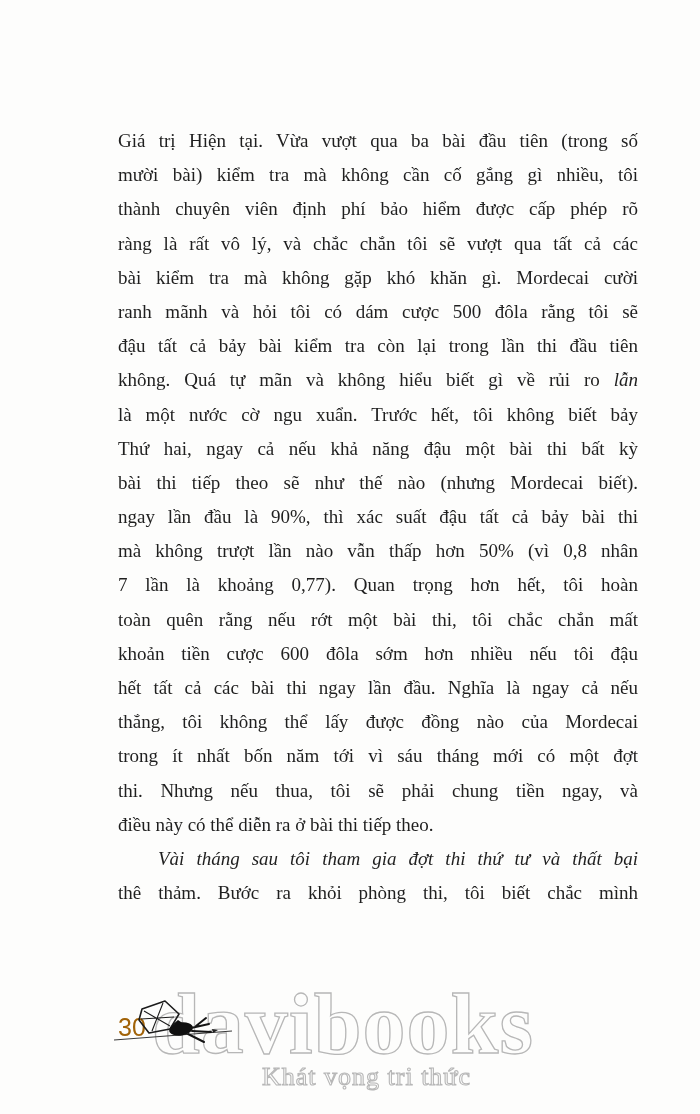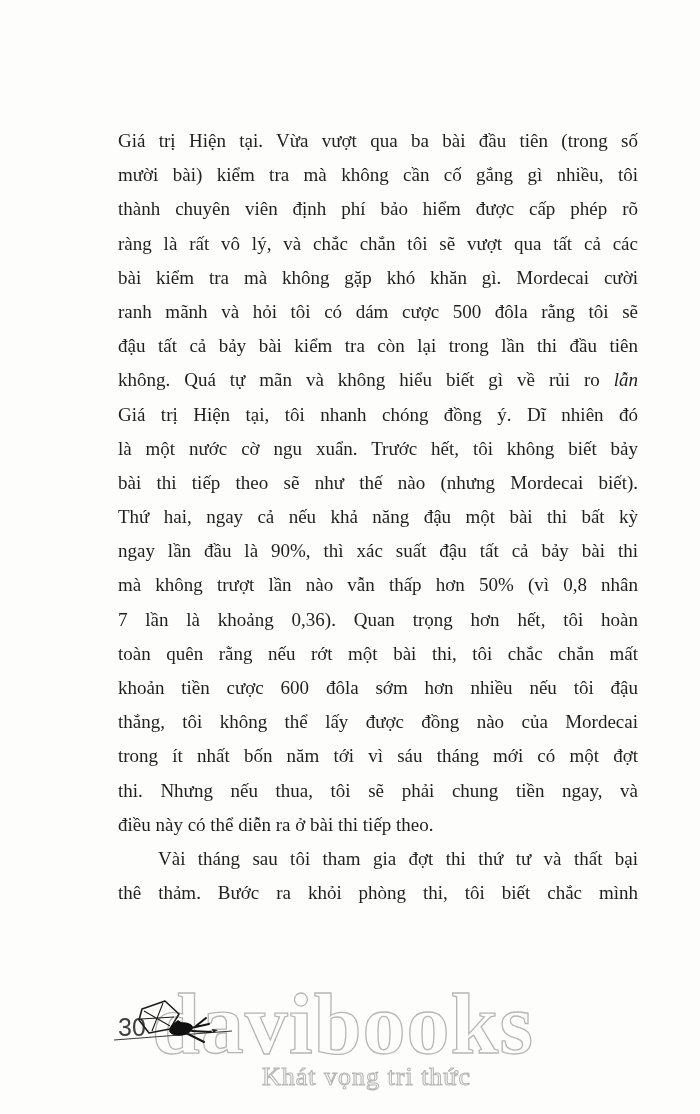--- a/index.html
+++ b/index.html
@@ -33,20 +33,21 @@
     white-space: normal;
     height: 34.2px;
     overflow: visible;
   }
   .line-last {
     text-align-last: left;
     -moz-text-align-last: left;
   }
   .line-indent {
     text-indent: 40px;
+    font-style: italic;
   }
   .em {
     font-style: italic;
   }
   
   .watermark-brand {
     position: absolute;
     left: 152px;
     top: 981px;
     font-size: 86px;
@@ -71,21 +72,21 @@
     white-space: nowrap;
     user-select: none;
   }
   .page-number {
     position: absolute;
     left: 118px;
     top: 1014px;
     font-family: "Liberation Sans", "DejaVu Sans", sans-serif;
     font-size: 25px;
     line-height: 1.1;
-    color: #404040;
+    color: #a16207;
   }
   .ink-doodle {
     position: absolute;
     left: 112px;
     top: 998px;
     width: 130px;
     height: 56px;
   }
 </style>
 </head>
@@ -98,29 +99,29 @@
 
   <div class="text-block">
       <div class="line"><span>Giá trị Hiện tại. Vừa vượt qua ba bài đầu tiên (trong số</span></div>
       <div class="line"><span>mười bài) kiểm tra mà không cần cố gắng gì nhiều, tôi</span></div>
       <div class="line"><span>thành chuyên viên định phí bảo hiểm được cấp phép rõ</span></div>
       <div class="line"><span>ràng là rất vô lý, và chắc chắn tôi sẽ vượt qua tất cả các</span></div>
       <div class="line"><span>bài kiểm tra mà không gặp khó khăn gì. Mordecai cười</span></div>
       <div class="line"><span>ranh mãnh và hỏi tôi có dám cược 500 đôla rằng tôi sẽ</span></div>
       <div class="line"><span>đậu tất cả bảy bài kiểm tra còn lại trong lần thi đầu tiên</span></div>
       <div class="line"><span>không. Quá tự mãn và không hiểu biết gì về rủi ro </span><span class="em">lẫn</span></div>
-      <div class="line"><span>Giá trị Hiện tại, tôi nhanh chóng đồng ý. Dĩ nhiên đó</span></div>
       <div class="line"><span>là một nước cờ ngu xuẩn. Trước hết, tôi không biết bảy</span></div>
+      <div class="line"><span>Thứ hai, ngay cả nếu khả năng đậu một bài thi bất kỳ</span></div>
       <div class="line"><span>bài thi tiếp theo sẽ như thế nào (nhưng Mordecai biết).</span></div>
-      <div class="line"><span>Thứ hai, ngay cả nếu khả năng đậu một bài thi bất kỳ</span></div>
       <div class="line"><span>ngay lần đầu là 90%, thì xác suất đậu tất cả bảy bài thi</span></div>
       <div class="line"><span>mà không trượt lần nào vẫn thấp hơn 50% (vì 0,8 nhân</span></div>
-      <div class="line"><span>7 lần là khoảng 0,36). Quan trọng hơn hết, tôi hoàn</span></div>
+      <div class="line"><span>7 lần là khoảng 0,77). Quan trọng hơn hết, tôi hoàn</span></div>
       <div class="line"><span>toàn quên rằng nếu rớt một bài thi, tôi chắc chắn mất</span></div>
       <div class="line"><span>khoản tiền cược 600 đôla sớm hơn nhiều nếu tôi đậu</span></div>
+      <div class="line"><span>hết tất cả các bài thi ngay lần đầu. Nghĩa là ngay cả nếu</span></div>
       <div class="line"><span>thắng, tôi không thể lấy được đồng nào của Mordecai</span></div>
       <div class="line"><span>trong ít nhất bốn năm tới vì sáu tháng mới có một đợt</span></div>
       <div class="line"><span>thi. Nhưng nếu thua, tôi sẽ phải chung tiền ngay, và</span></div>
       <div class="line line-last"><span>điều này có thể diễn ra ở bài thi tiếp theo.</span></div>
       <div class="line line-indent"><span>Vài tháng sau tôi tham gia đợt thi thứ tư và thất bại</span></div>
       <div class="line"><span>thê thảm. Bước ra khỏi phòng thi, tôi biết chắc mình</span></div>
     </div>
 
   <div class="page-number">30</div>
 

